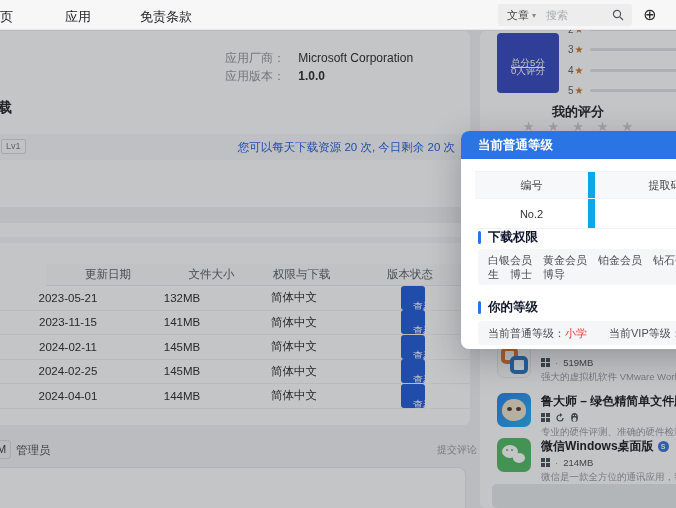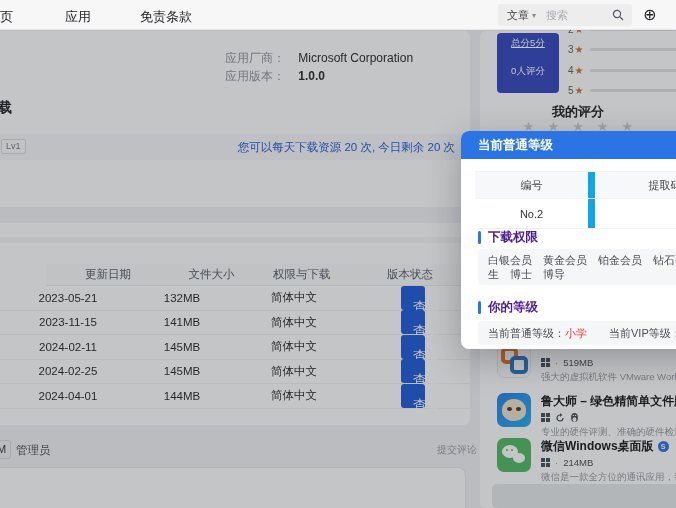--- a/index.html
+++ b/index.html
@@ -38,35 +38,35 @@
   .stripe2 { position:absolute; left:0; top:206px; width:494px; height:6px; background:#f7f8fa; }
 
   
   .dl-table { position:absolute; left:24px; top:233px; width:470px; }
   .t-row { display:flex; align-items:center; height:24.5px; border-bottom:1px solid #f2f2f4; }
   .t-head { height:22px; background:#fafbfc; border-bottom:1px solid #ededf0;margin-left:46px; }
   .t-c1 { width:136px; } .t-c2 { width:92px; } .t-c3 { width:132px; } .t-c4 { width:106px; }
   .t-cell { text-align:center; font-size:11.5px; color:#333; white-space:nowrap; }
   .t-head .t-cell { color:#5e6670; font-size:11.5px; }
   .view-btn { display:block; margin:0 auto; width:20px; height:18px; background:#2862d9; color:#fff;
-              font-size:14px; border:none; border-radius:3px; cursor:pointer; font-family:inherit; line-height:18px; padding:12px; }
+              font-size:10px; border:none; border-radius:3px; cursor:pointer; font-family:inherit; line-height:18px; padding:12px; }
 
   
   .avatar { position:absolute; left:-8px; top:440px; width:19px; height:19px; background:#f1f2f4; border:1px solid #d8dade;
             border-radius:3px; font-size:11px; color:#444; text-align:center; line-height:17px; }
   .admin-name { position:absolute; left:16px; top:443px; font-size:11.5px; color:#555; }
   .submit-link { position:absolute; left:437px; top:443px; font-size:10px; color:#9aa0a8; cursor:pointer; }
   .comment-box { position:absolute; left:-20px; top:467px; width:486px; height:55px; background:#fff;
                  border:1px solid #e8e8ea; border-radius:8px; }
 
   
   .side-card { position:absolute; left:480px; top:31px; width:200px; height:477px; background:#fff; border-radius:6px; }
   .score-box { position:absolute; left:17px; top:2px; width:62px; height:60px; background:#3c4fc3; border-radius:4px;
                color:#fff; text-align:center; }
-  .score-l1 { position:absolute; width:100%; top:4px; font-size:9.5px;text-decoration:underline; }
+  .score-l1 { position:absolute; width:100%; top:24px; font-size:9.5px;text-decoration:underline; }
   .score-l2 { position:absolute; width:100%; top:32px; font-size:9.5px; }
   .star-rows { position:absolute; left:88px; top:-12px; width:112px; }
   .star-row { display:flex; align-items:center; height:20.5px; }
   .star-num { font-size:10px; color:#666; }
   .star-glyph { font-size:10px; color:#cd7a32; margin-left:1px; }
   .star-bar { flex:1; height:3px; background:#e2e3e6; border-radius:2px; margin-left:6px; }
   .my-rating { position:absolute; left:0; top:72px; width:196px; text-align:center; font-size:13px; font-weight:bold; color:#2b2b30; }
   .faint-stars { position:absolute; left:0; top:88px; width:196px; display:flex; justify-content:center; gap:13px; }
   .faint-stars span { font-size:13px; color:#cfd2d8; }
 
@@ -109,21 +109,21 @@
   .modal-title { color:#fff; font-size:12.5px; font-weight:bold; margin-left:17px; }
   .m-table { position:absolute; left:14px; top:40px; width:260px; border:1px solid #f0f1f3; border-left:none; border-right:none; }
   .m-trow { display:flex; height:26px; align-items:center; }
   .m-thead { background:#f7f8fa; }
   .m-tc1 { width:120px; text-align:center; font-size:11px; color:#444; border-right:7px solid #0ea5e9; align-self:stretch; line-height:26px; }
   .m-tc2 { flex:1; text-align:center; font-size:11px; color:#444; }
   .m-trow.body { height:30px; border-top:1px solid #f3f4f6; }
   .m-trow.body .m-tc1 { line-height:30px; color:#333; }
   .m-sec { position:absolute; left:17px; display:flex; align-items:center; }
   .m-sec .bar { width:3px; height:13px; background:#2b74e4; border-radius:2px; margin-right:7px; }
-  .m-sec .t { font-size:12.5px; font-weight:bold; color:#4c1d95; }
+  .m-sec .t { font-size:12.5px; font-weight:bold; color:#0f172a; }
   .m-permbox { position:absolute; left:17px; top:118px; width:calc(100% - 17px); height:36px; background:#f5f6f8;
                border-radius:4px; padding:4px 10px; }
   .m-permbox div { font-size:11px; color:#4a4e55; line-height:14px; white-space:nowrap; }
   .m-lvlbox { position:absolute; left:17px; top:190px; width:calc(100% - 17px); height:24px; background:#f5f6f8;
               border-radius:4px; display:flex; align-items:center; padding:0 10px; font-size:11px; color:#4a4e55; white-space:nowrap; }
   .red { color:#e23c3c; }
   .lvl-gap { display:inline-block; width:22px; }
 </style>
 </head>
 <body>

